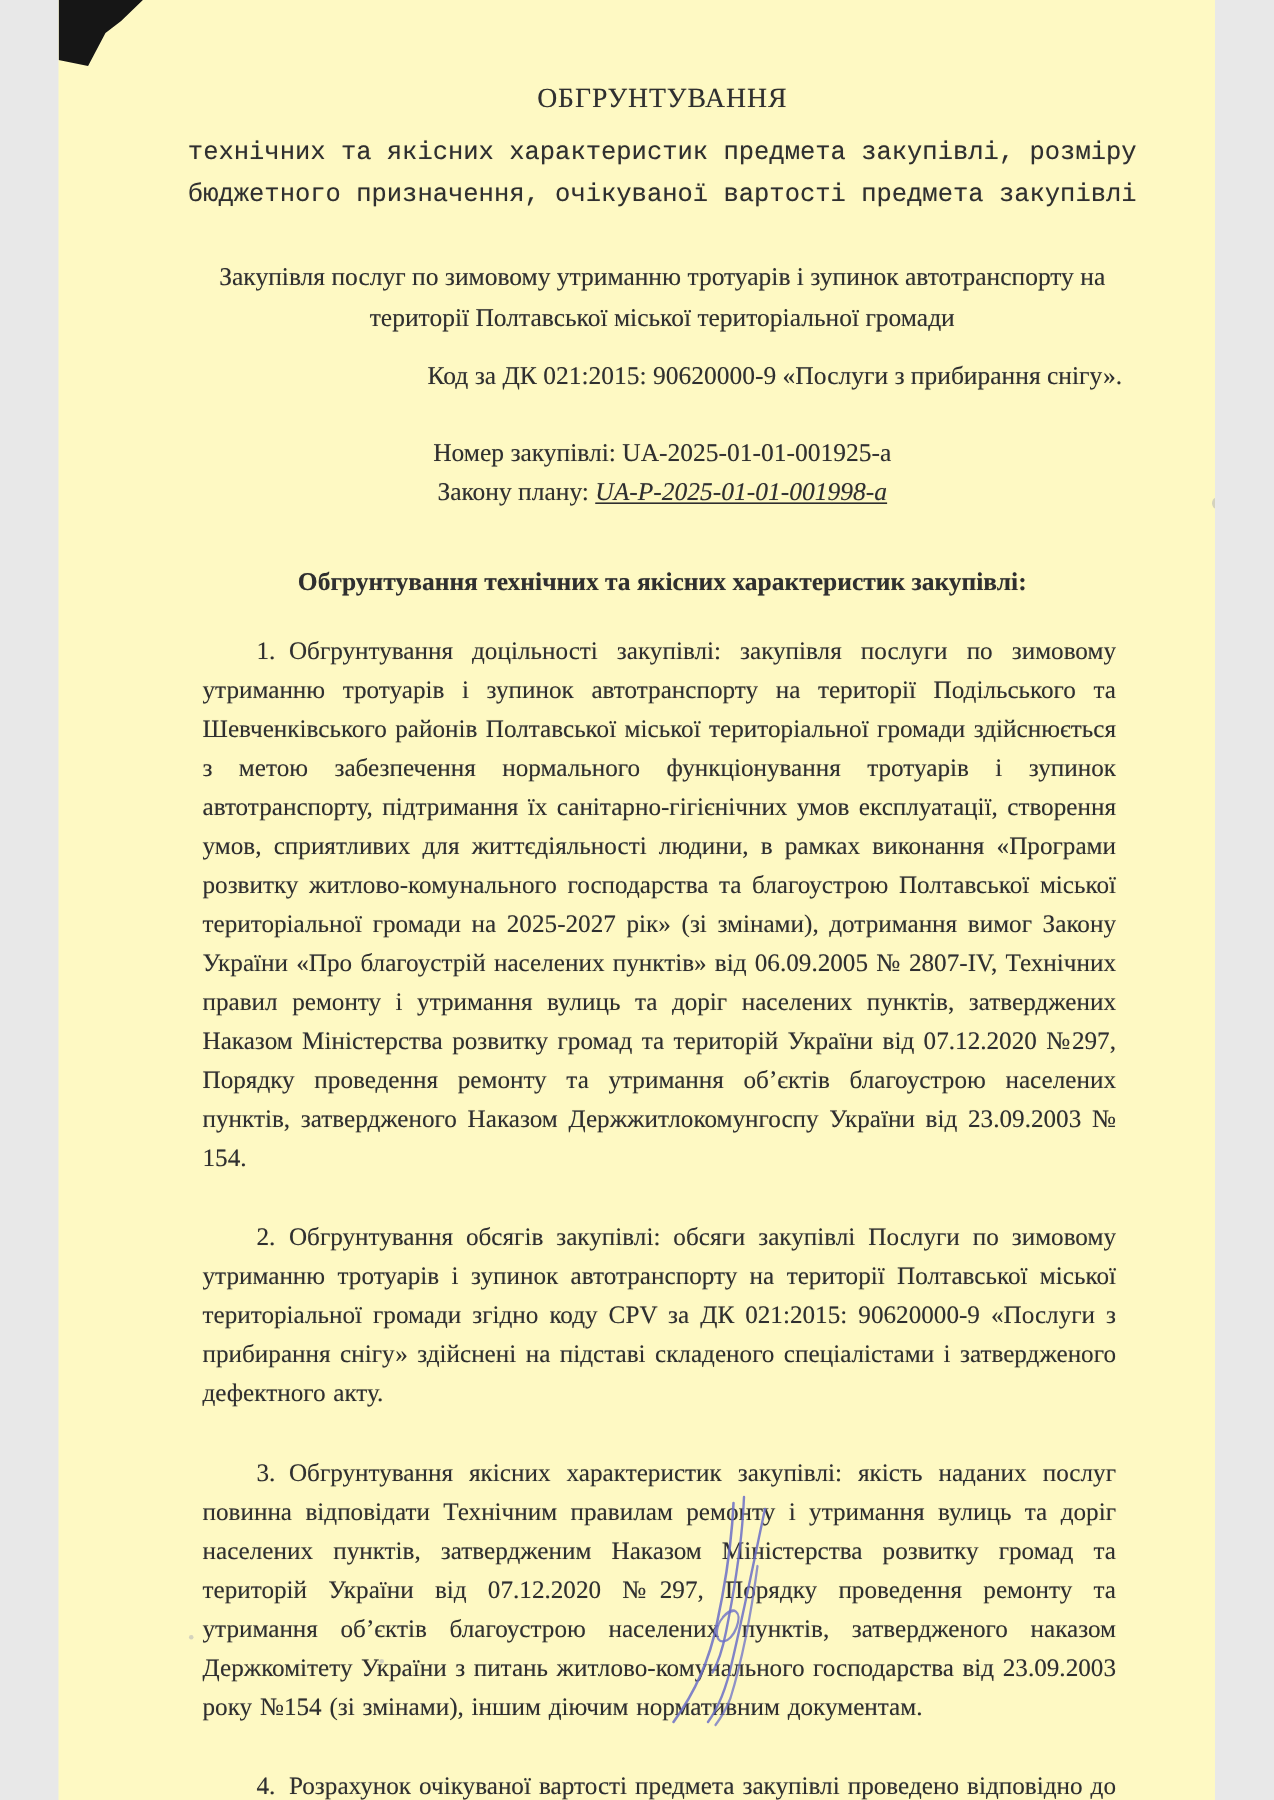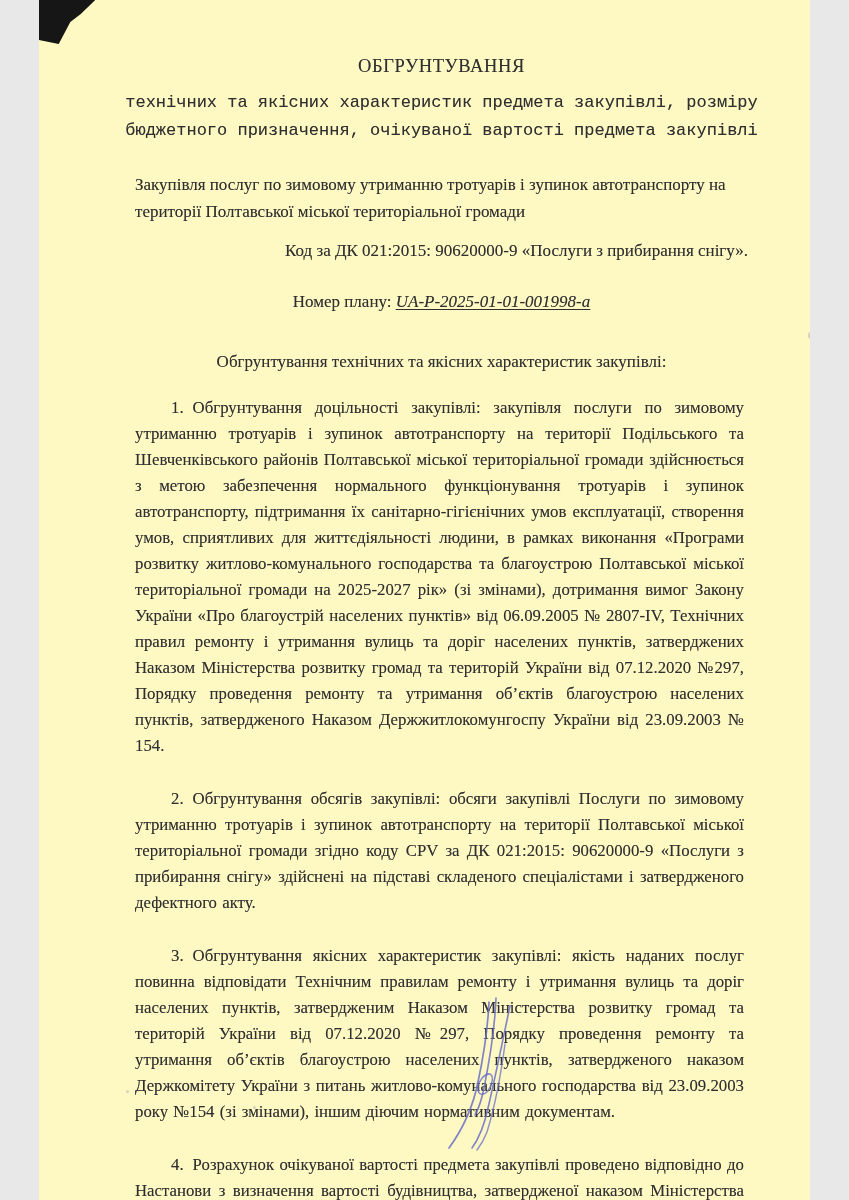--- a/index.html
+++ b/index.html
@@ -37,36 +37,37 @@
     letter-spacing: 0.6px;
   }
   .doc-subtitle {
     text-align: center;
     font-size: 17px;
     line-height: 28px;
     margin: 0 -10px 26px -10px;
     font-family: Liberation Mono, monospace;
   }
   .doc-subject {
+    text-align: center;
     font-size: 17px;
     line-height: 27px;
     margin: 0 0 12px 0;
   }
   .code-line {
     text-align: right;
     font-size: 17px;
     line-height: 27px;
     margin: 0 0 25px 0;
   }
   .numbers-block { text-align: center; font-size: 17px; line-height: 26px; margin: 0 0 37px 0; }
   .plan-number { text-decoration: underline; text-underline-offset: 2px; font-style: italic; }
   .section-heading {
     text-align: center;
     font-size: 17px;
-    font-weight: normal;
+    font-weight: bold;
     margin: 0 0 23px 0;
   }
   .para {
     font-size: 16.8px;
     line-height: 26px;
     text-align: justify;
     text-indent: 36px;
     margin: 0 4px 27px 0;
     word-spacing: 1px;
   }
@@ -96,21 +97,22 @@
 
     <h1 class="doc-title">ОБГРУНТУВАННЯ</h1>
 
     <div class="doc-subtitle">технічних та якісних характеристик предмета закупівлі, розміру бюджетного призначення, очікуваної вартості предмета закупівлі</div>
 
     <div class="doc-subject">Закупівля послуг по зимовому утриманню тротуарів і зупинок автотранспорту на території Полтавської міської територіальної громади</div>
 
     <div class="code-line">Код за ДК 021:2015:  90620000-9 «Послуги з прибирання снігу».</div>
 
     <div class="numbers-block">
-      <div><span>Номер плану: </span><span class="plan-number">UA-P-2025-01-01-001998-a</span></div>
+      <div><span>Номер закупівлі: </span><span>UA-2025-01-01-001925-a</span></div>
+      <div><span>Закону плану: </span><span class="plan-number">UA-P-2025-01-01-001998-a</span></div>
     </div>
 
     <h2 class="section-heading">Обгрунтування технічних та якісних характеристик закупівлі:</h2>
 
     <p class="para"><span class="pnum">1.</span><span>Обгрунтування доцільності закупівлі: закупівля послуги по зимовому утриманню тротуарів і зупинок автотранспорту на території Подільського та Шевченківського районів Полтавської міської територіальної громади  здійснюється з метою забезпечення нормального функціонування тротуарів і зупинок автотранспорту, підтримання їх санітарно-гігієнічних умов експлуатації, створення умов, сприятливих для життєдіяльності людини, в рамках виконання «Програми розвитку житлово-комунального господарства та благоустрою Полтавської міської територіальної громади на 2025-2027 рік» (зі змінами), дотримання вимог Закону України «Про благоустрій населених пунктів» від 06.09.2005 № 2807-IV, Технічних правил ремонту і утримання вулиць та доріг населених пунктів, затверджених Наказом Міністерства розвитку громад та територій України від 07.12.2020 №297, Порядку проведення ремонту та утримання об’єктів благоустрою населених пунктів, затвердженого Наказом Держжитлокомунгоспу України від 23.09.2003 № 154.</span></p>
 
     <p class="para"><span class="pnum">2.</span><span>Обгрунтування обсягів закупівлі: обсяги закупівлі Послуги по зимовому утриманню тротуарів і зупинок автотранспорту на території Полтавської міської територіальної громади згідно коду CPV за ДК 021:2015: 90620000-9 «Послуги з прибирання снігу» здійснені на підставі складеного спеціалістами і затвердженого дефектного акту.</span></p>
 
     <p class="para"><span class="pnum">3.</span><span>Обгрунтування якісних характеристик закупівлі: якість наданих послуг повинна відповідати Технічним правилам ремонту і утримання вулиць та доріг населених пунктів, затвердженим Наказом Міністерства розвитку громад та територій України від 07.12.2020 №297, Порядку проведення ремонту та утримання об’єктів благоустрою населених пунктів, затвердженого наказом Держкомітету України з питань житлово-комунального господарства від 23.09.2003 року №154 (зі змінами), іншим діючим нормативним документам.</span></p>
 

